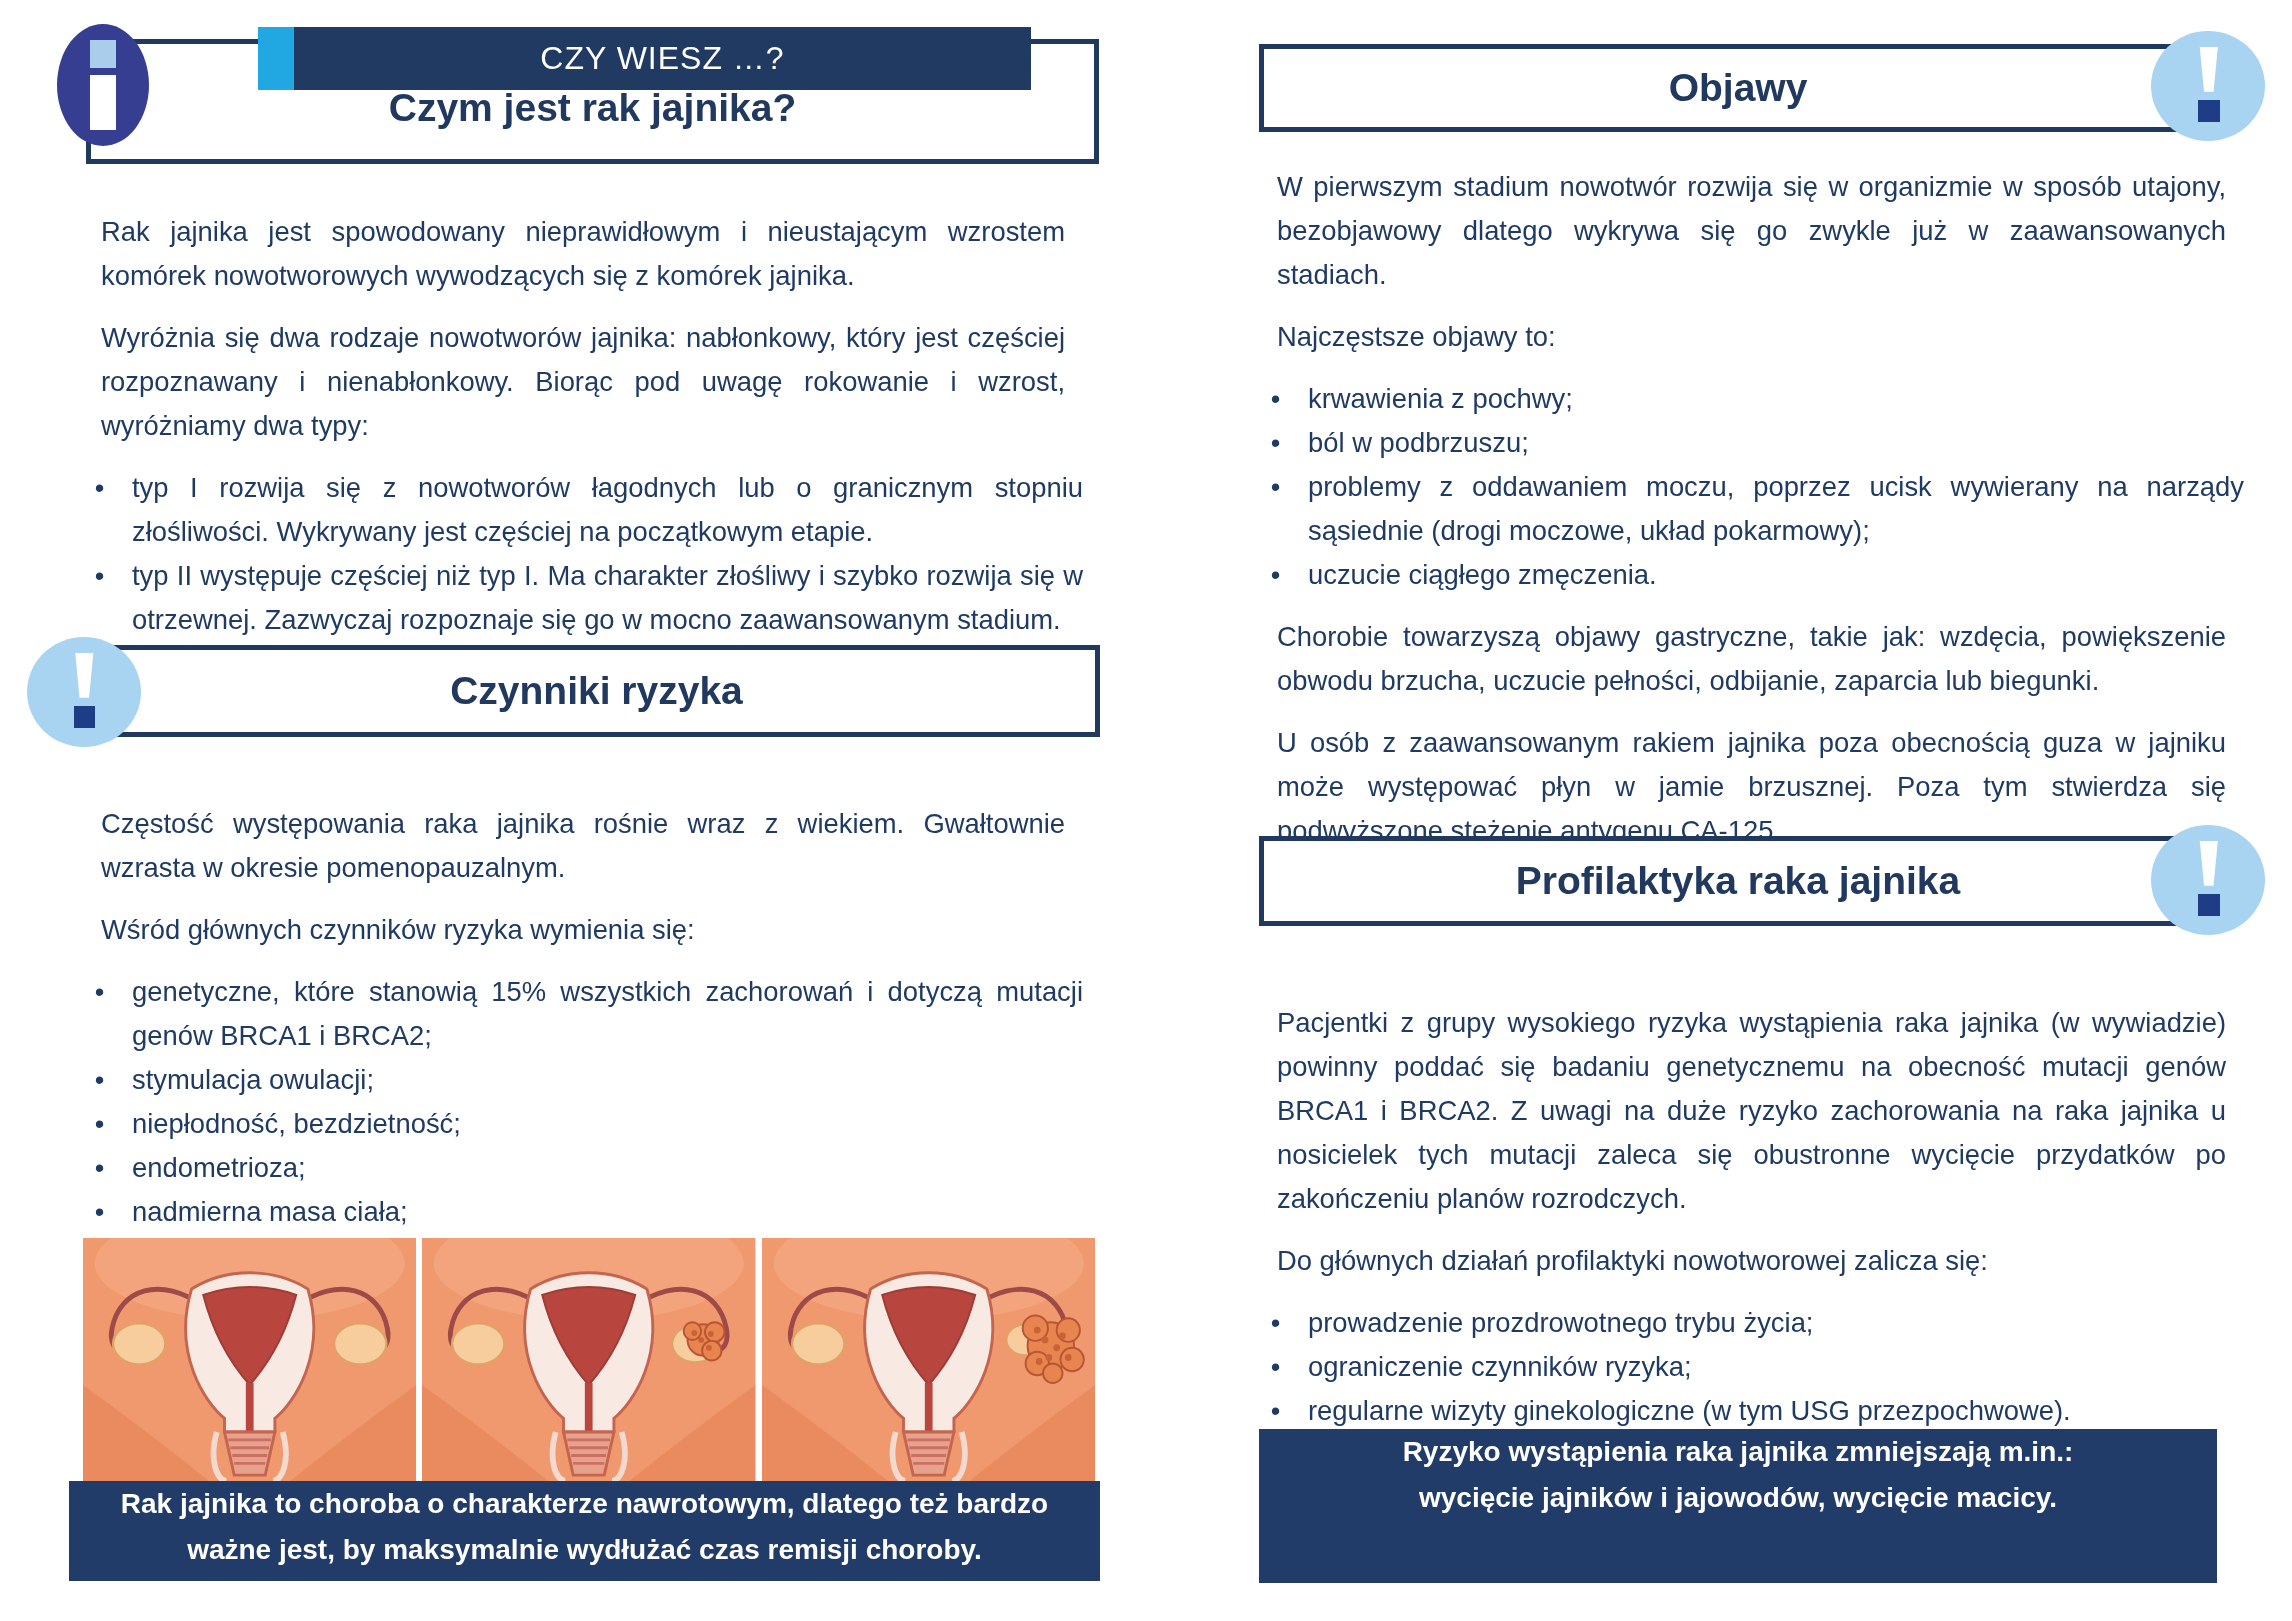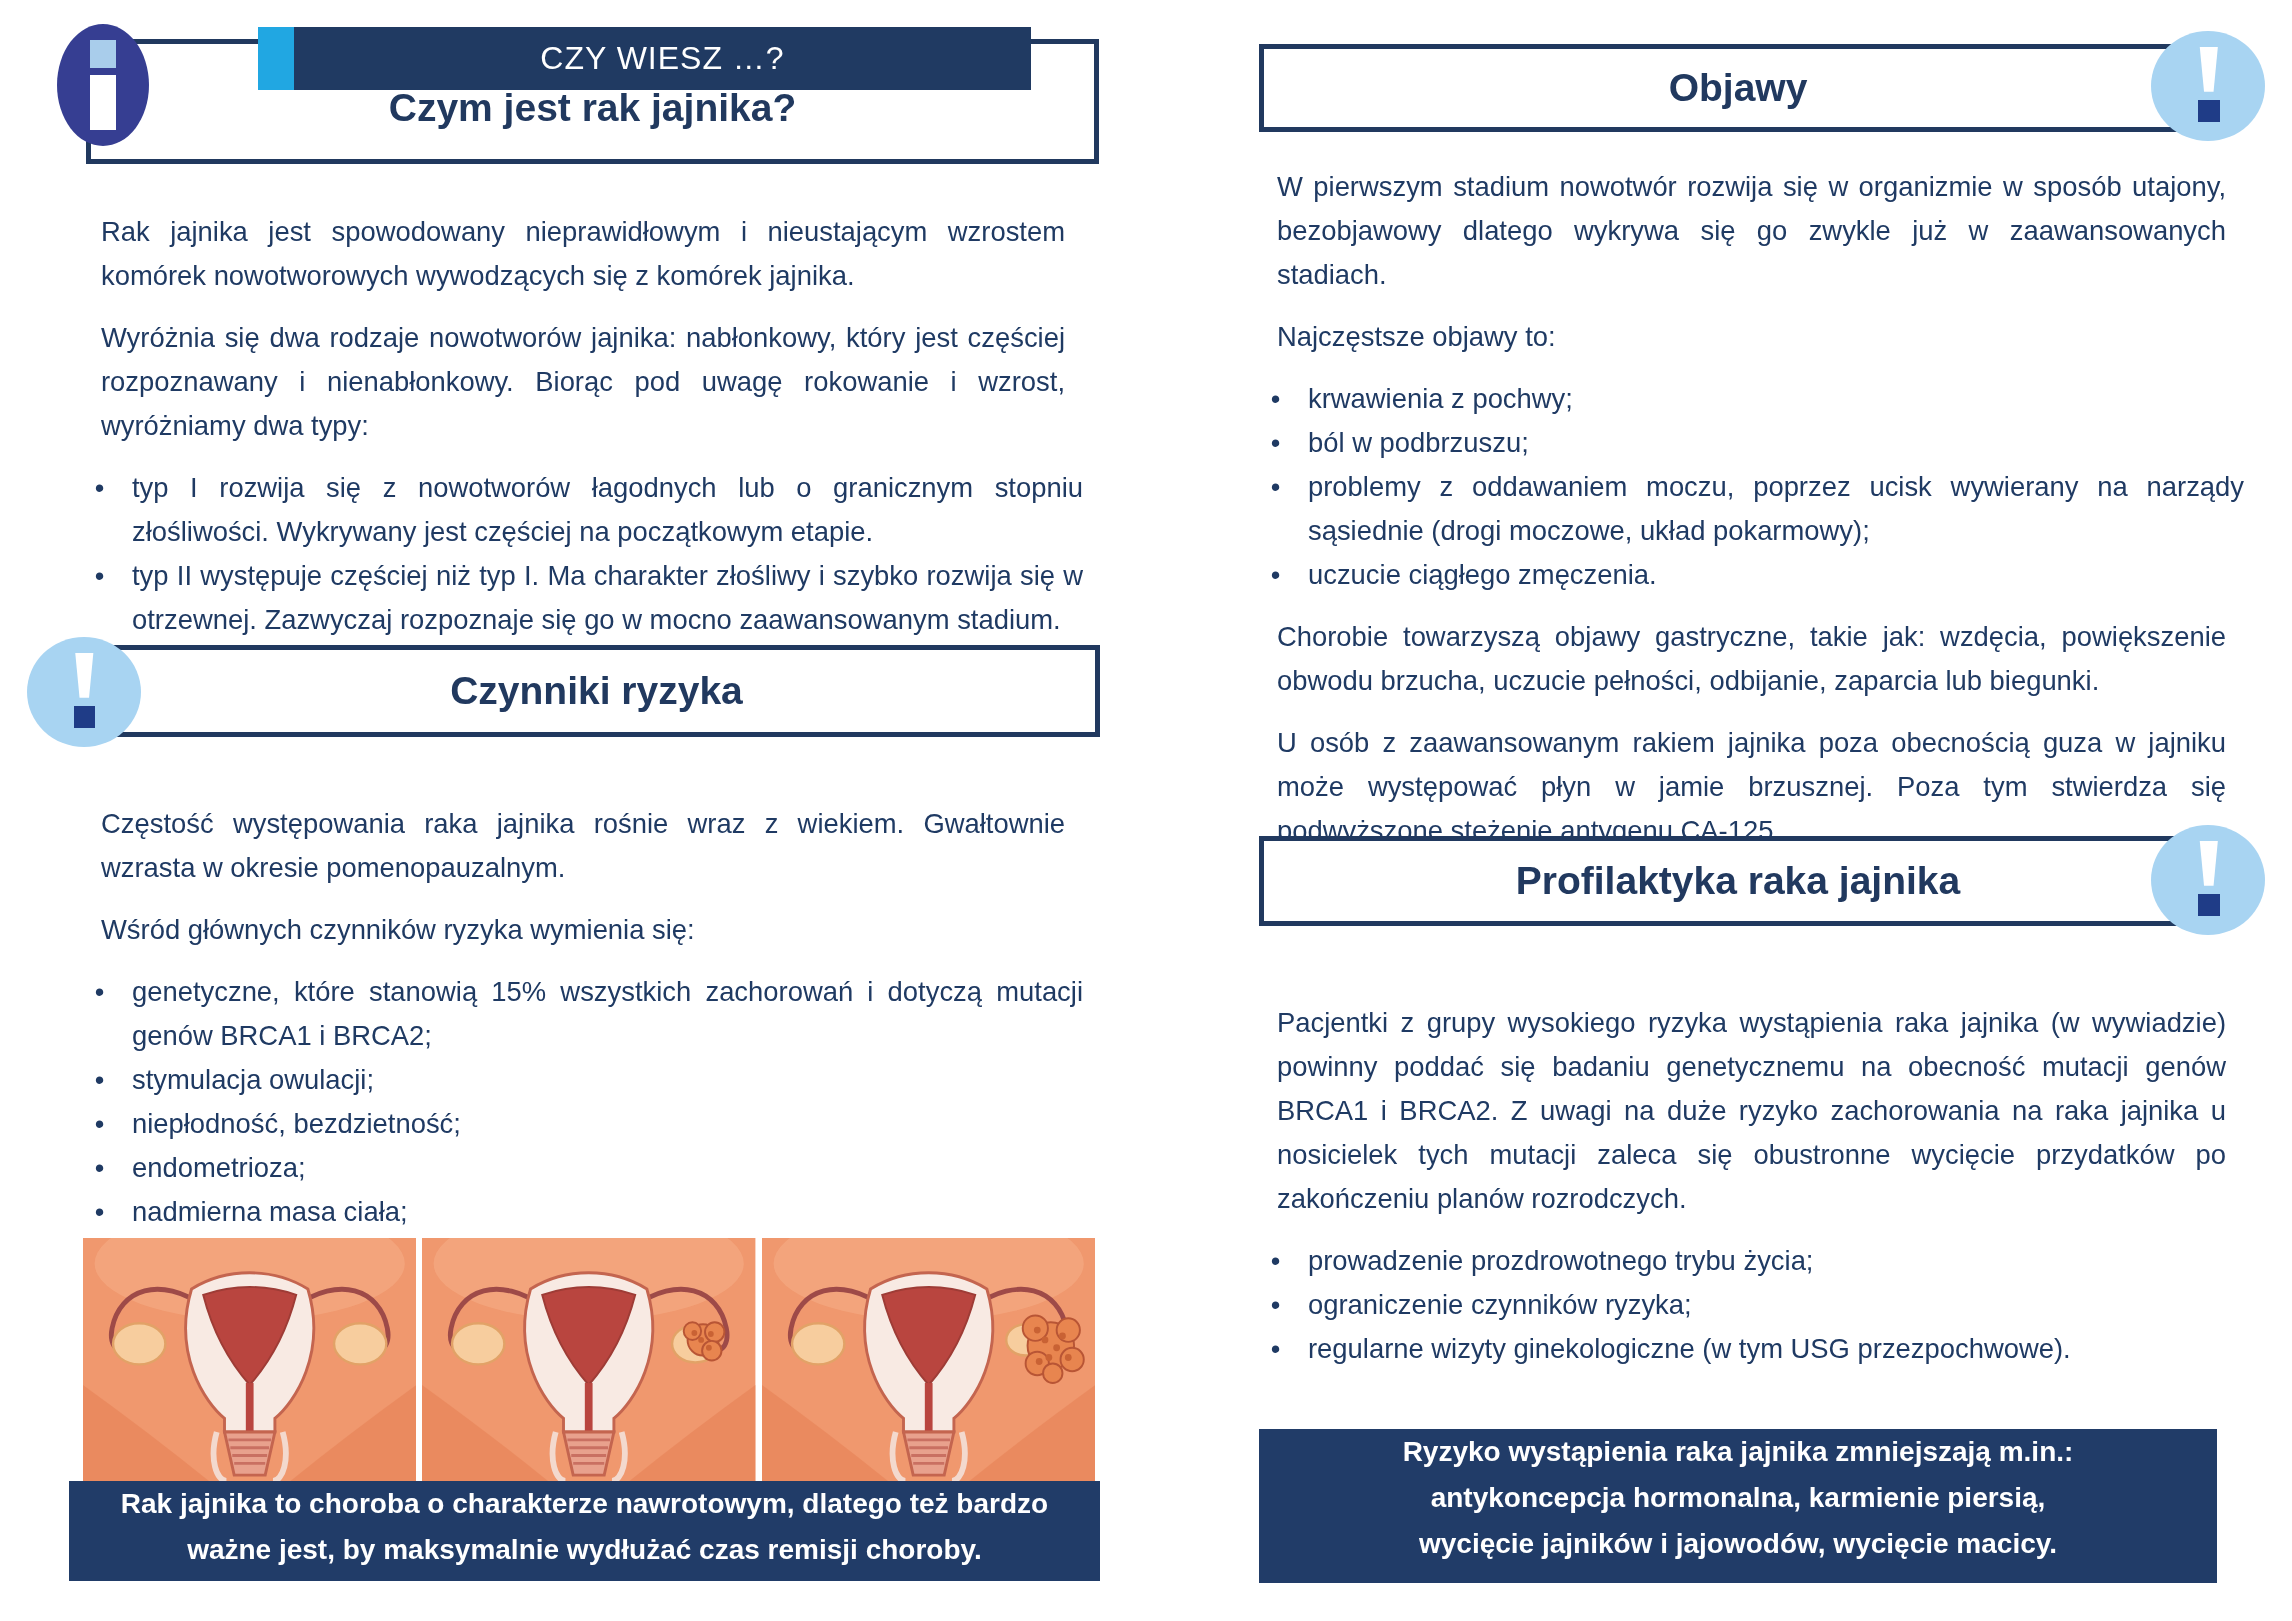--- a/index.html
+++ b/index.html
@@ -270,20 +270,21 @@
   </div>
   <div class="excl-icon" style="left:2151px;top:825px;">
     <div class="excl-bar"></div>
     <div class="excl-square"></div>
   </div>
 
   <div class="body-text" style="position:absolute;left:1259px;top:983px;width:985px;">
     <div>
 
     <p class="para">Pacjentki z grupy wysokiego ryzyka wystąpienia raka jajnika (w wywiadzie) powinny poddać się badaniu genetycznemu na obecność mutacji genów BRCA1 i BRCA2. Z uwagi na duże ryzyko zachorowania na raka jajnika u nosicielek tych mutacji zaleca się obustronne wycięcie przydatków po zakończeniu planów rozrodczych.</p>
+        <p class="para">Do głównych działań profilaktyki nowotworowej zalicza się:</p>
       </div>
     <div>
 
         <div class="brow">
           <span class="dot">•</span>
           <span class="btext">prowadzenie prozdrowotnego trybu życia;</span>
         </div>
 
         <div class="brow">
           <span class="dot">•</span>
@@ -294,19 +295,18 @@
           <span class="dot">•</span>
           <span class="btext">regularne wizyty ginekologiczne (w tym USG przezpochwowe).</span>
         </div>
       </div>
   </div>
 
   <div class="navy-box" style="left:1259px;top:1429px;width:958px;height:154px;">
     <div>
 
     <div class="cap-line">Ryzyko wystąpienia raka jajnika zmniejszają m.in.:</div>
-        <div class="cap-line">antykoncepcja hormonalna, karmienie piersią,</div>
         <div class="cap-line">wycięcie jajników i jajowodów, wycięcie macicy.</div>
       </div>
   </div>
 
 </div>
 
 
 </body></html>

